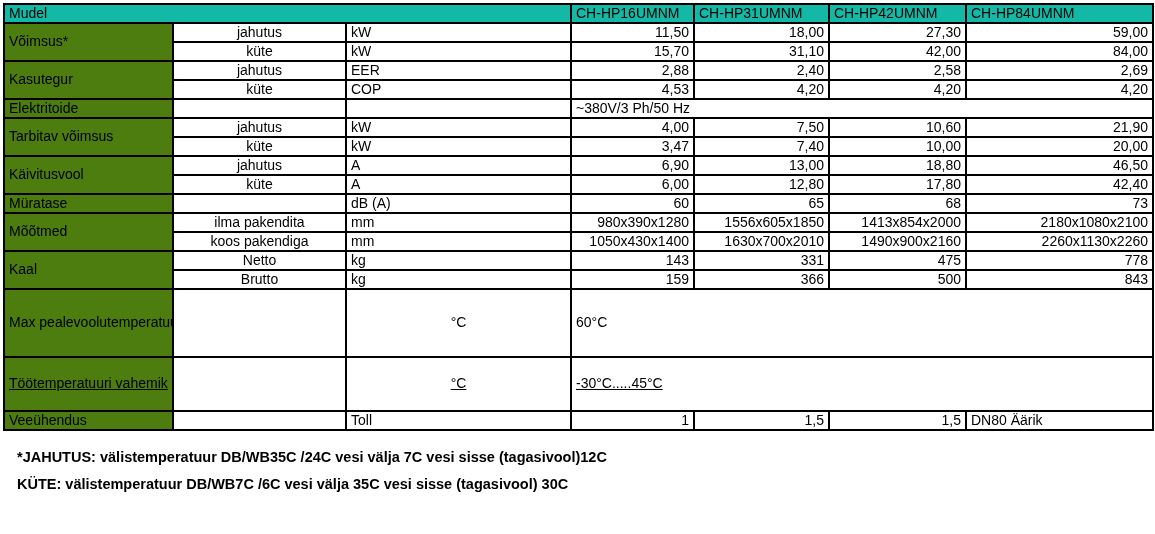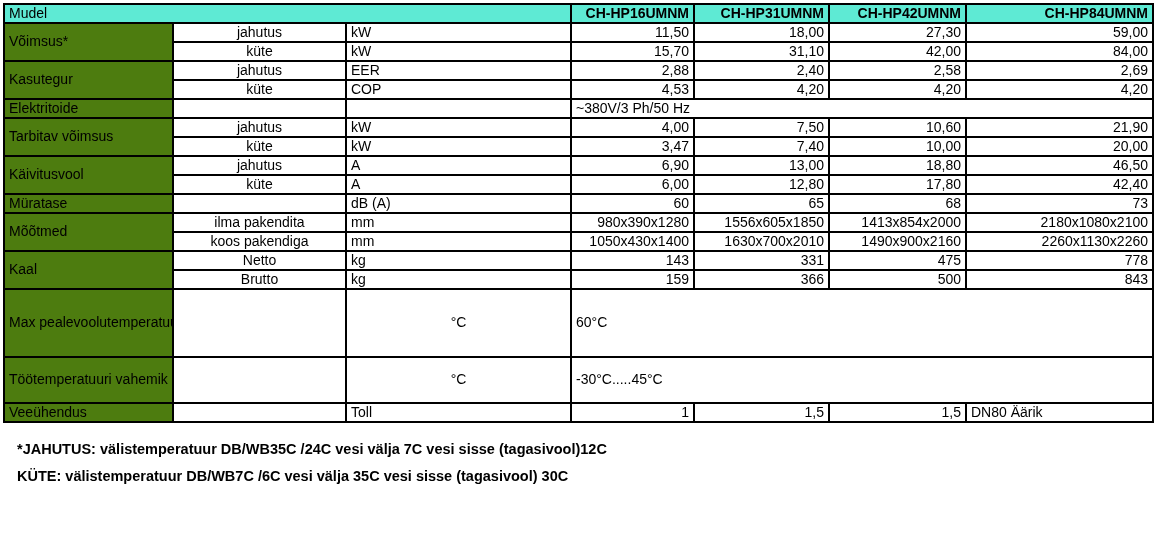--- a/index.html
+++ b/index.html
@@ -21,26 +21,26 @@
     font-size: 14px;
     font-weight: normal;
     padding: 0 4px;
     overflow: hidden;
     white-space: nowrap;
     vertical-align: middle;
     line-height: 1.1;
   }
   .spec tr { height: 19px; }
   .spec tr.row-max { height: 68px; }
-  .spec tr.row-too { height: 46px; }
+  .spec tr.row-too { height: 54px; text-decoration: underline; }
   .hdr {
-    background: #5eead4;
+    background: #14b8a6;
     text-align: left;
   }
-  .hdr.model { text-align: right; font-weight: bold; }
+  .hdr.model { text-align: left; }
   .lbl {
     background: #4d7c0f;
     text-align: left;
     font-weight: bold;
     font-size: 13.5px;
     white-space: normal;
     line-height: 1.25;
     padding: 0 3px;
   }
   .sub  { text-align: center; }

